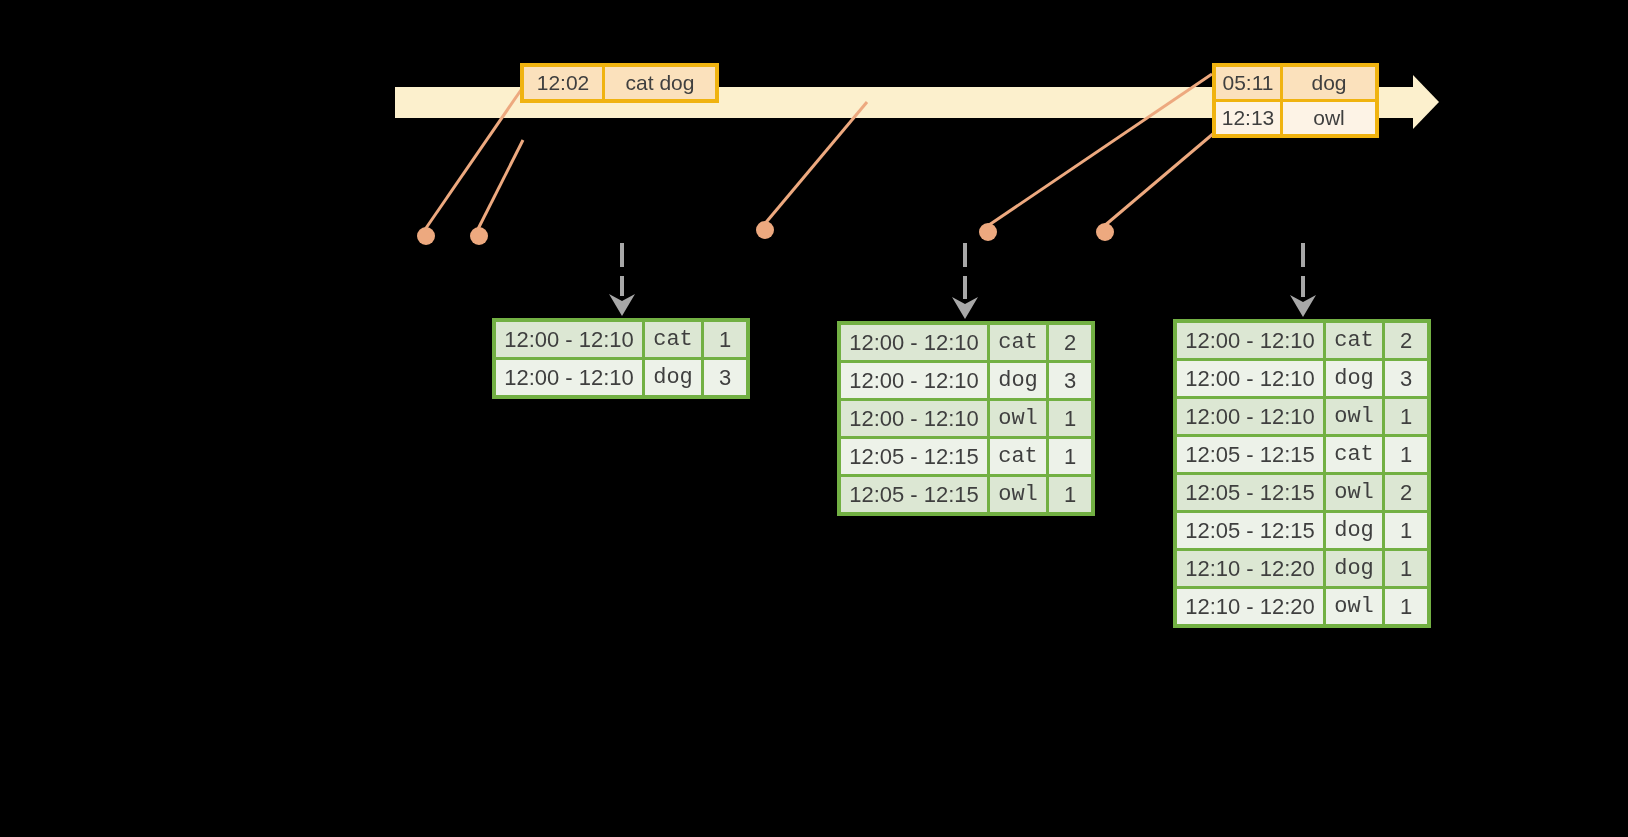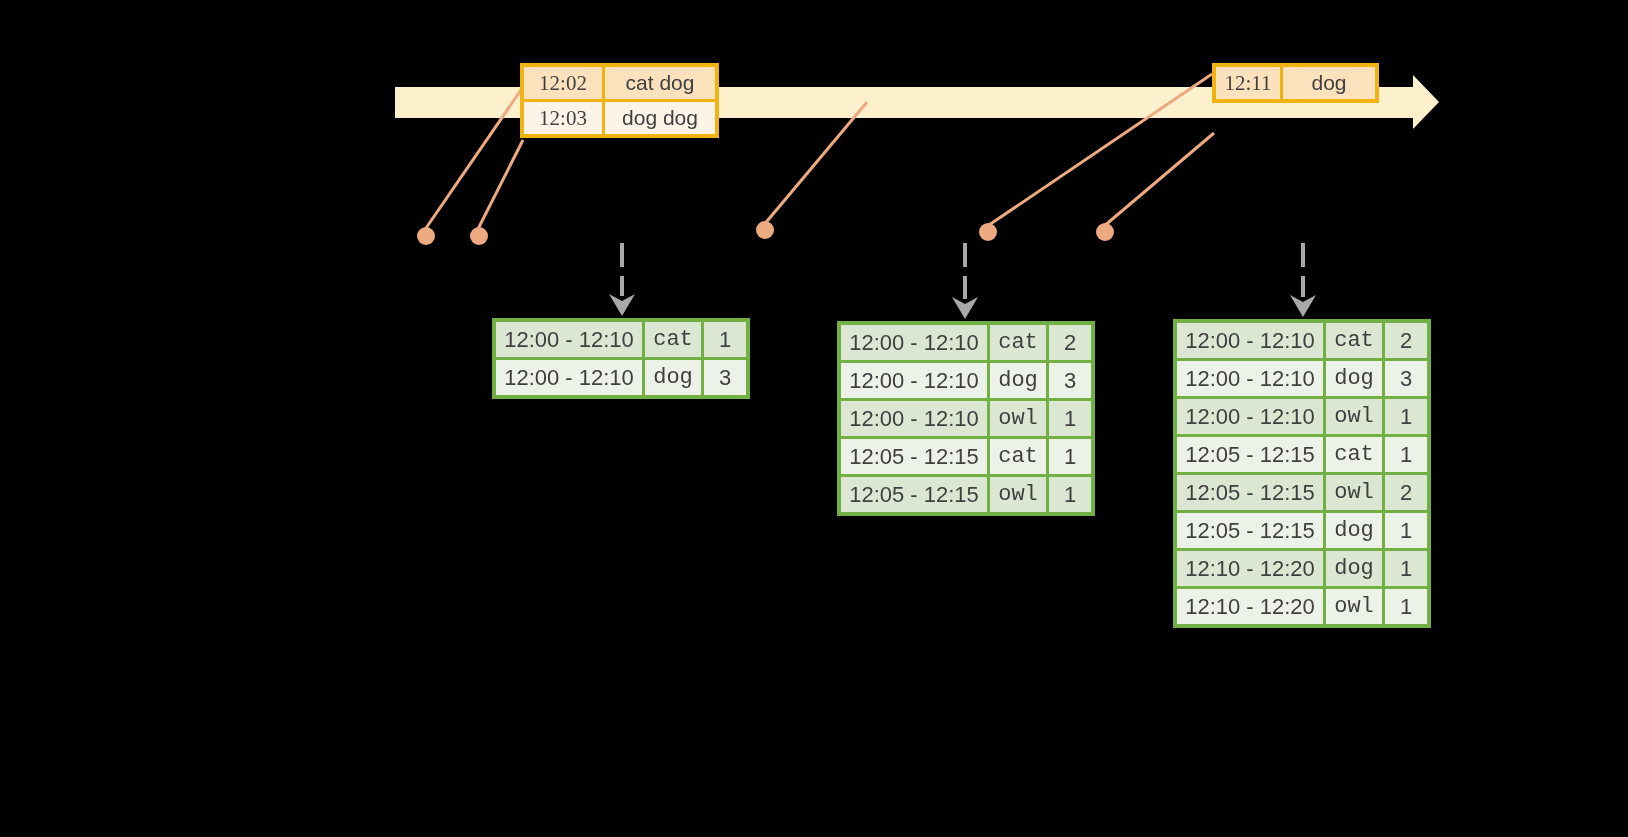--- a/index.html
+++ b/index.html
@@ -26,21 +26,21 @@
   .dot{fill:var(--salmon);}
   .trig{stroke:var(--gray-arrow); stroke-width:4; stroke-dasharray:24 9;}
   .trig-head{fill:var(--gray-arrow);}
   
   .event-table{position:absolute; z-index:3; border-collapse:collapse;
         border:4px solid var(--amber); table-layout:fixed;}
   .event-table td{border:3px solid var(--amber); height:32px; line-height:32px;
         text-align:center; font-size:21px; color:var(--text); padding:0;}
   .event-table tr:nth-of-type(odd) td{background:var(--peach-dark);}
   .event-table tr:nth-of-type(even) td{background:var(--peach-light);}
-  .et-time{width:78px;font-family:Liberation Serif, serif;} .et-words{width:110px;}
+  .et-time{width:78px;} .et-words{width:110px;}
   #t3 .et-time{width:64px;} #t3 .et-words{width:92px;}
   
   .result-table{position:absolute; z-index:3; border-collapse:collapse;
         border:4px solid var(--green); table-layout:fixed;}
   .result-table td{border:3px solid var(--green); height:35px; line-height:35px;
         text-align:center; font-size:22px; color:var(--text); padding:0;}
   .result-table tr:nth-of-type(odd) td{background:var(--sage-dark);}
   .result-table tr:nth-of-type(even) td{background:var(--sage-light);}
   .rt-window{width:146px;} .rt-word{width:56px;font-family:Liberation Mono, monospace;} .rt-count{width:42px;}
 </style>
@@ -80,36 +80,36 @@
   </svg>
 
   <table class="event-table" id="t1" style="left:520px;top:63px">
     <tbody>
 
         <tr>
           <td class="et-time">12:02</td>
           <td class="et-words">cat dog</td>
         </tr>
 
-        <tr>
-          <td class="et-time">12:03</td>
-          <td class="et-words">dog dog</td>
-        </tr>
       </tbody>
   </table>
 
 
   <table class="event-table" id="t3" style="left:1212px;top:63px">
     <tbody>
 
         <tr>
-          <td class="et-time">12:11</td>
+          <td class="et-time">05:11</td>
           <td class="et-words">dog</td>
         </tr>
 
+        <tr>
+          <td class="et-time">12:13</td>
+          <td class="et-words">owl</td>
+        </tr>
       </tbody>
   </table>
 
   <table class="result-table" id="g1" style="left:492px;top:318px">
     <tbody>
 
         <tr>
           <td class="rt-window">12:00 - 12:10</td>
           <td class="rt-word">cat</td>
           <td class="rt-count">1</td>

